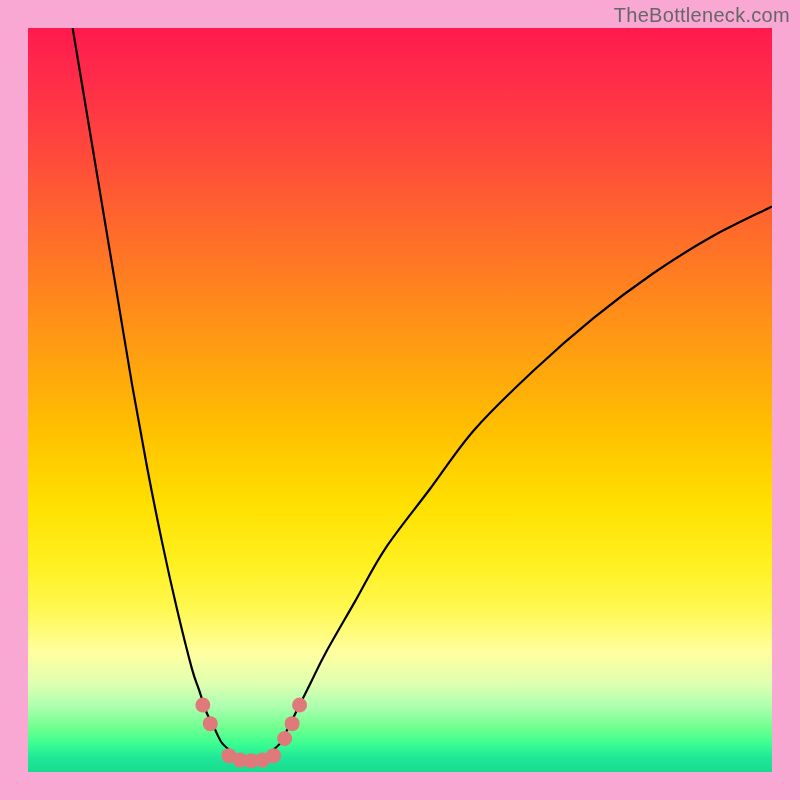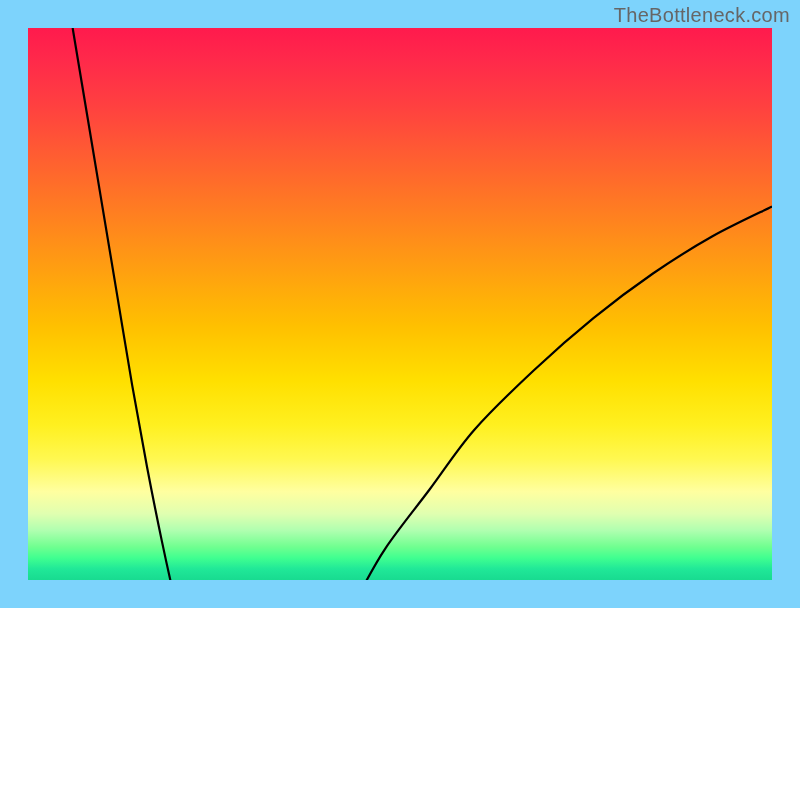--- a/index.html
+++ b/index.html
@@ -5,22 +5,22 @@
     * { margin: 0; padding: 0; box-sizing: border-box; }
     body {
       width: 800px;
       height: 800px;
       overflow: hidden;
       position: relative;
       font-family: Arial, sans-serif;
     }
     .outer-frame {
       width: 800px;
-      height: 608px;
-      background: #7dd3fc;
+      height: 800px;
+      background: #f9a8d4;
       position: relative;
     }
     .watermark {
       position: absolute;
       top: 4px;
       right: 10px;
       color: #666;
       font-size: 20px;
       font-weight: 500;
       z-index: 10;

